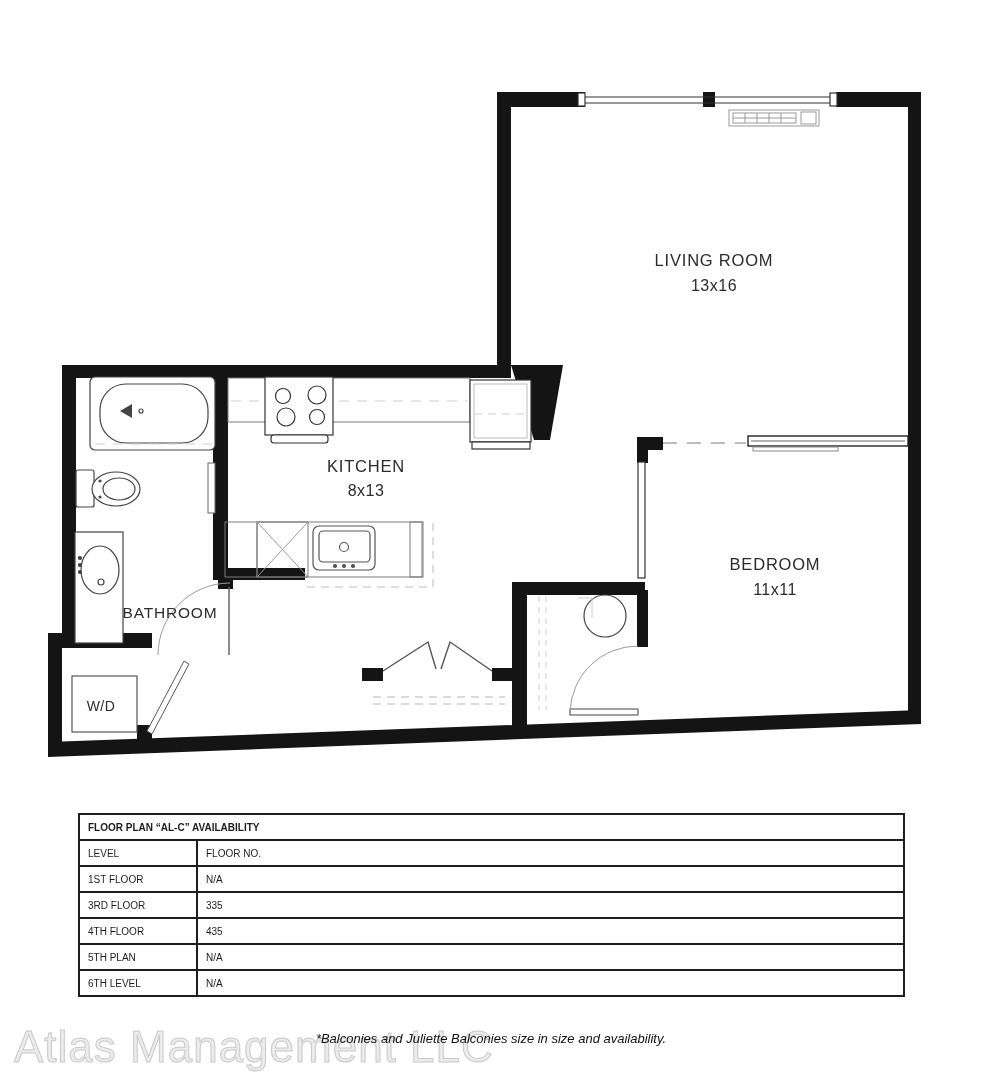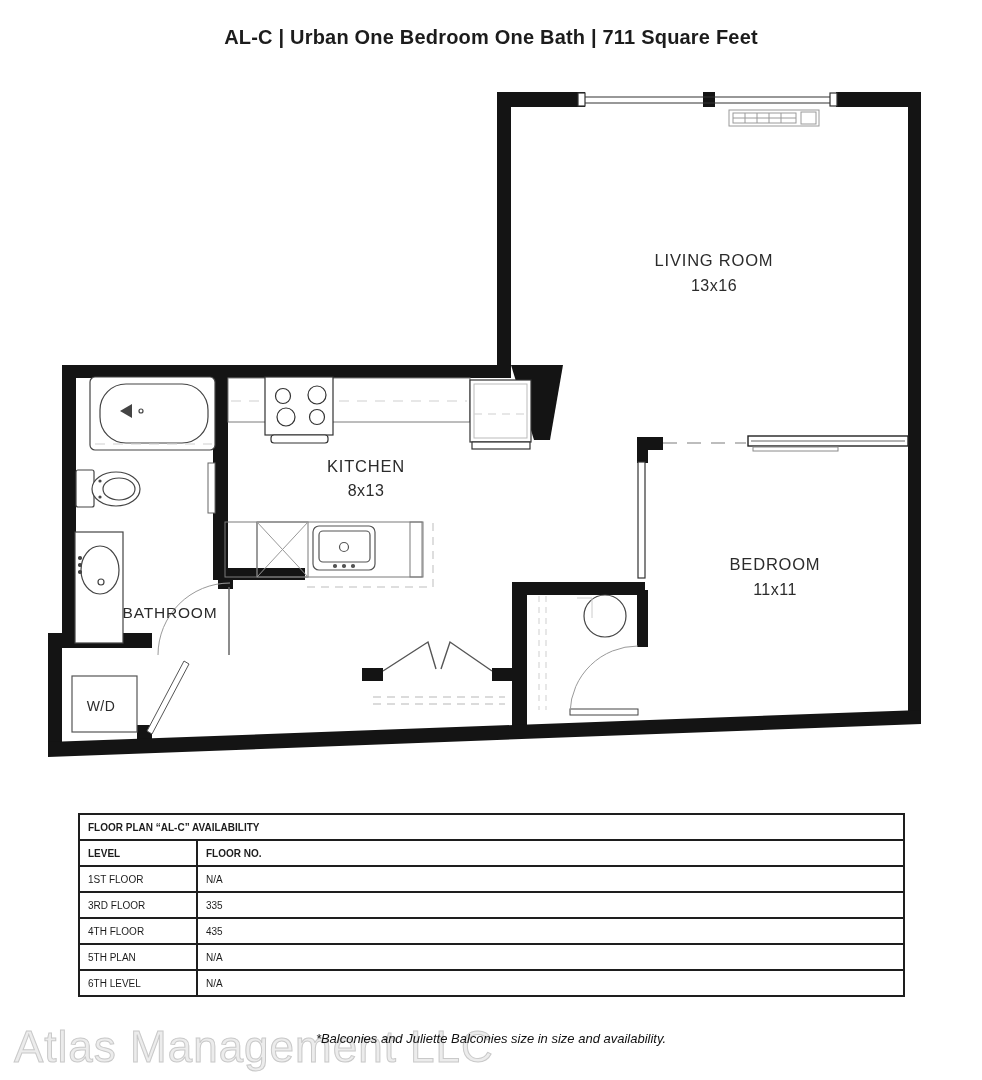--- a/index.html
+++ b/index.html
@@ -8,34 +8,33 @@
   #title{position:absolute;top:26px;left:0;width:100%;text-align:center;
          font-size:20px;font-weight:bold;letter-spacing:.2px;}
   #plan-svg{position:absolute;left:0;top:0;width:982px;height:1080px;}
   .room-label{font-family:"Liberation Sans",sans-serif;font-size:16.5px;fill:#2b2b2b;letter-spacing:.8px;}
   .room-dims{font-family:"Liberation Sans",sans-serif;font-size:16px;fill:#2b2b2b;letter-spacing:.5px;}
   .small-label{font-family:"Liberation Sans",sans-serif;font-size:14px;fill:#2b2b2b;letter-spacing:.5px;}
   #availability{position:absolute;left:78px;top:813px;width:827px;border-collapse:collapse;
                 font-size:10px;}
   #availability td,#availability th{border:2px solid #1e1e1e;padding:2px 0 2px 8px;height:20px;
                 text-align:left;white-space:nowrap;}
-  #availability th{font-weight:bold;margin-left:16px;}
+  #availability th{font-weight:normal;margin-left:16px;}
   #availability .title-cell{font-weight:bold;}
   #availability .level-col{width:108px;}
   #watermark{position:absolute;left:14px;top:1022px;font-size:44px;letter-spacing:1px;
              color:#ececec;-webkit-text-stroke:1px #c9c9c9;z-index:1;white-space:nowrap;}
   #footnote{position:absolute;left:0;top:1031px;width:100%;text-align:center;
             font-size:13px;font-style:italic;color:#111;z-index:2;}
 </style>
 </head>
 <body>
 
 <div id="page">
 
-  <div id="title">AL-C | Urban One Bedroom One Bath | 711 Square Feet</div>
 
   <svg id="plan-svg" viewBox="0 0 982 1080" xmlns="http://www.w3.org/2000/svg">
 
     <g fill="#141414" stroke="none">
 
       <rect x="497" y="92" width="88" height="15"></rect>
       <rect x="703" y="92" width="12" height="15"></rect>
       <rect x="836" y="92" width="85" height="15"></rect>
 
       <rect x="908" y="92" width="13" height="622"></rect>

